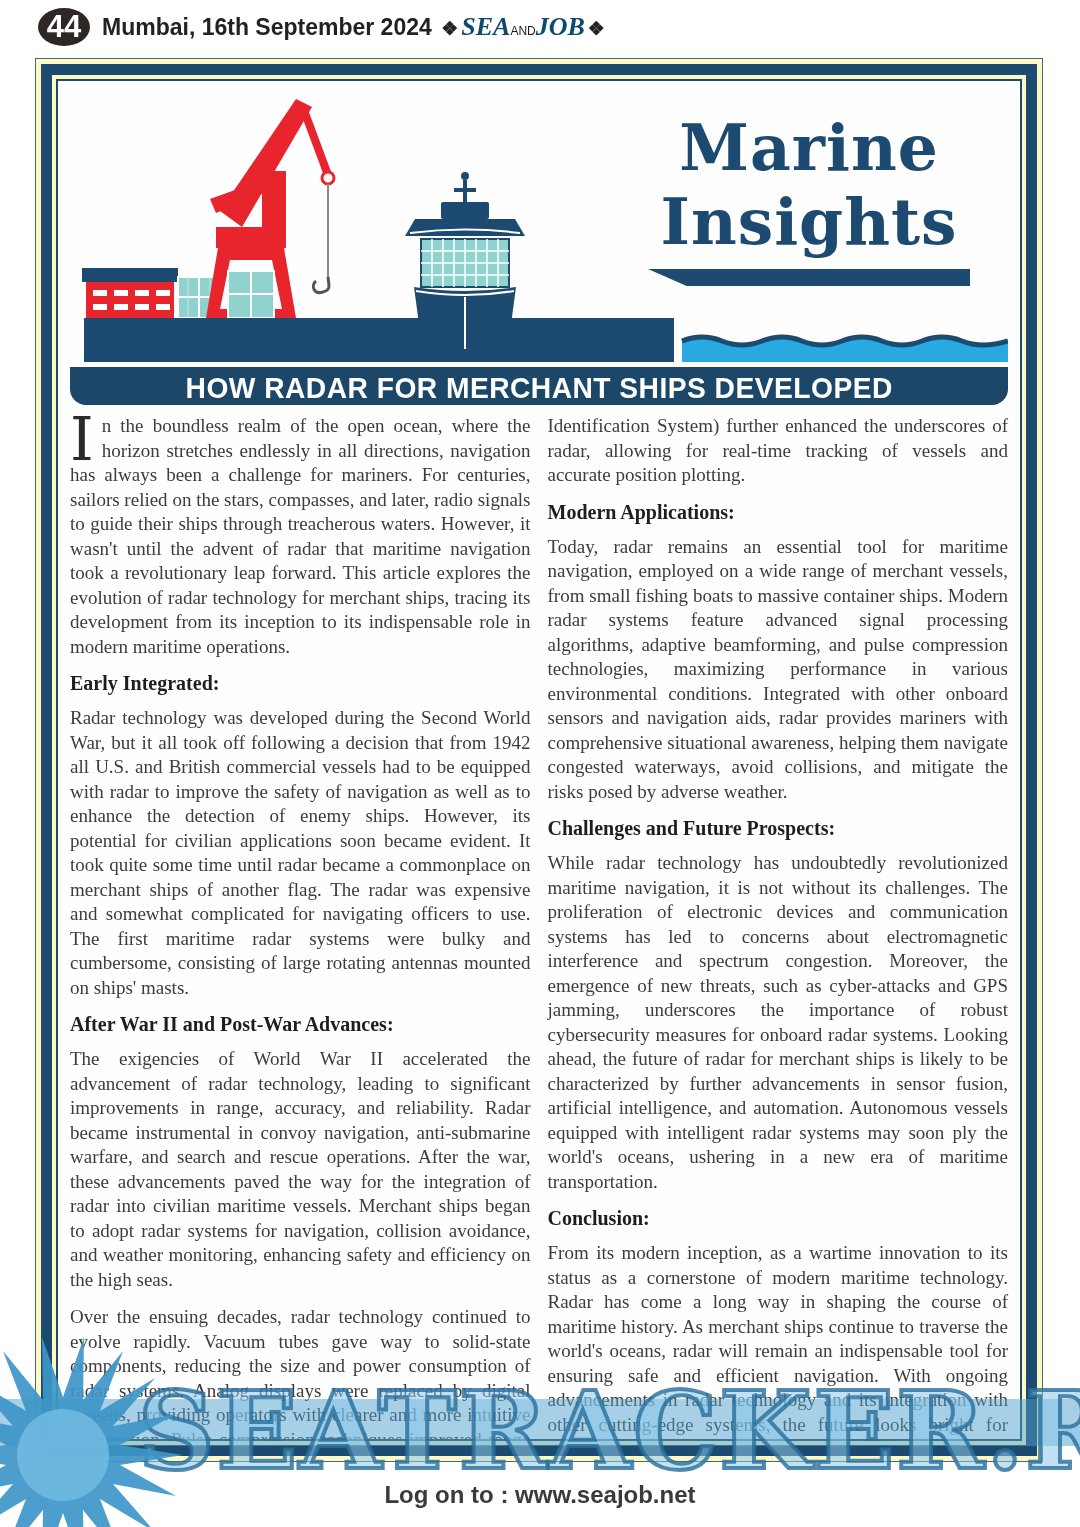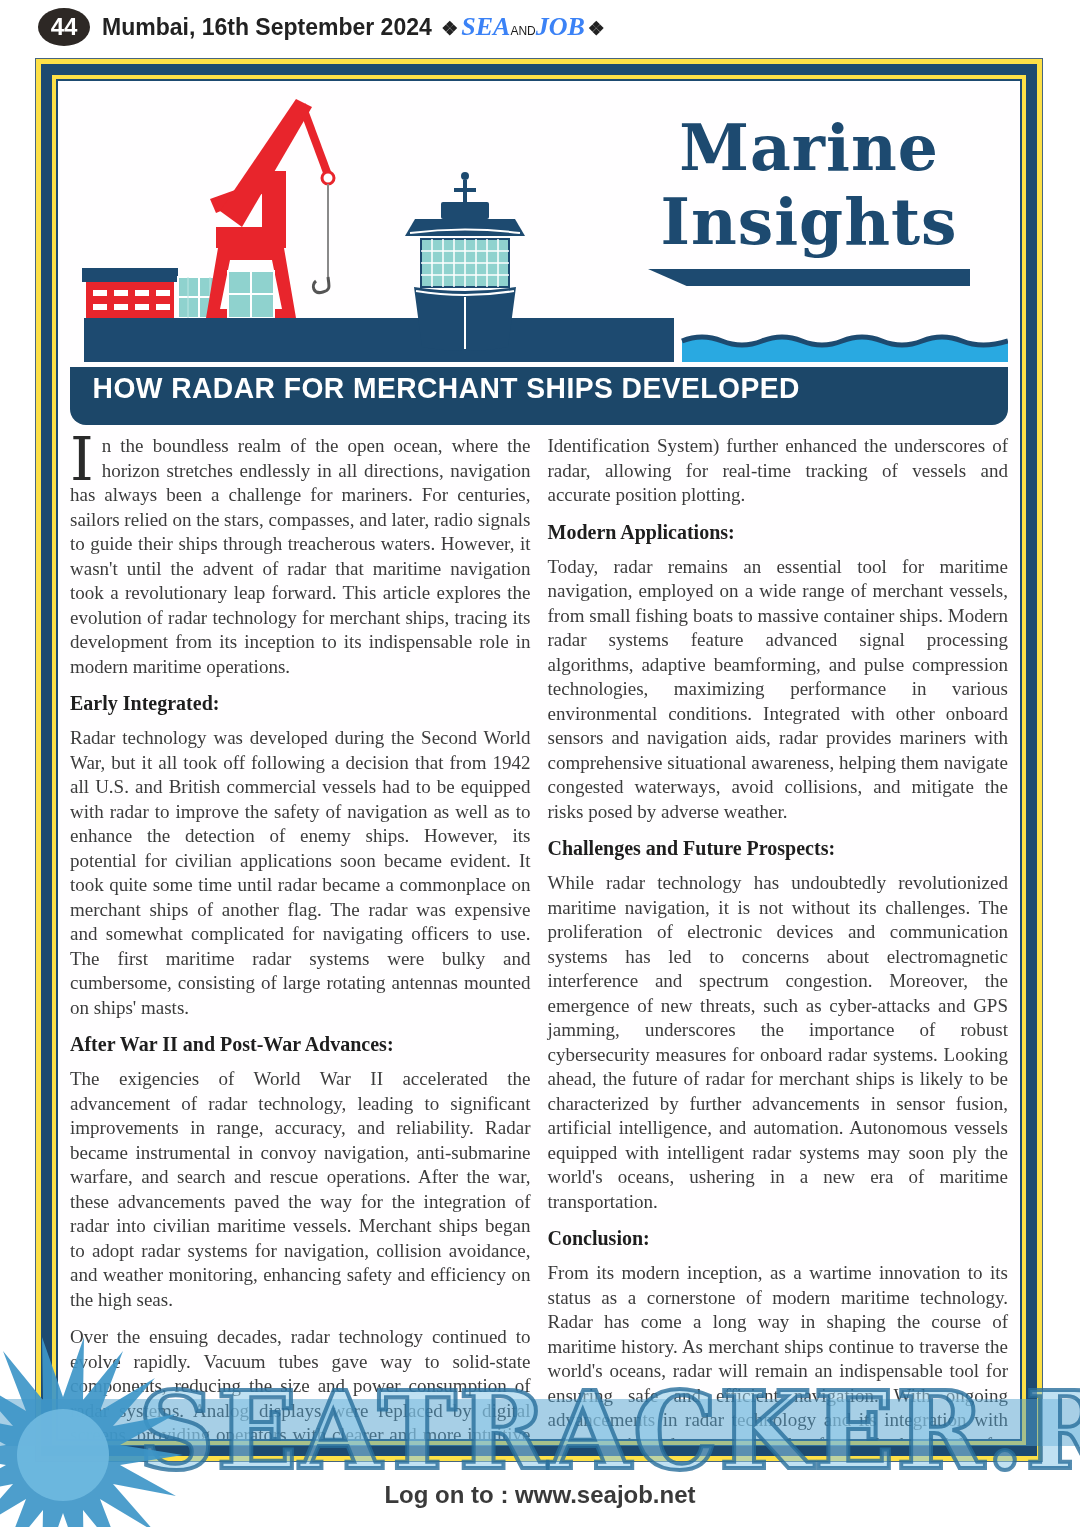--- a/index.html
+++ b/index.html
@@ -8,48 +8,48 @@
     position:relative;
     background:#ffffff;
     overflow:hidden;
     font-family:"Liberation Serif", serif;
   }
   
   .pagehead { position:absolute; left:38px; top:8px; display:flex; align-items:center; gap:12px; }
   .badge {
     width:52px; height:38px; background:#2d2825; border-radius:50%;
     color:#fff; font-family:"Liberation Sans", sans-serif; font-weight:bold;
-    font-size:24px; text-align:center; line-height:38px;
+    font-size:31px; text-align:center; line-height:38px;
   }
   .dateline { font-family:"Liberation Sans", sans-serif; font-weight:bold; font-size:23px; color:#222; white-space:nowrap; }
   .diamond { font-size:19px; color:#222; padding:0 3px; }
-  .brand-sea,.brand-job { font-family:"Liberation Serif", serif; font-style:italic; font-weight:bold; font-size:26px; color:#3b82f6; }
+  .brand-sea,.brand-job { font-family:"Liberation Serif", serif; font-style:italic; font-weight:bold; font-size:26px; color:#0c4a6e; }
   .brand-and { font-family:"Liberation Sans", sans-serif; font-weight:normal; font-size:12px; color:#1c1c1c; }
 
   
   .frame { position:absolute; left:35px; top:58px; width:1008px; height:1404px;
-           border:1px solid #46657f; padding:5px; background:#fde047; }
+           border:1px solid #46657f; padding:5px; background:#fef9c3; }
   .frame-mid  { border:11px solid #1d4a70; width:100%; height:100%; padding:4px; }
   .frame-inner{ border:2px solid #1d4a70; width:100%; height:100%; padding:0 12px; overflow:hidden; position:relative; background:#fffeff; }
 
   
   .illustration { position:relative; height:286px; }
   .illustration svg { position:absolute; left:0; top:0; }
   .masthead {
     position:absolute; right:14px; top:30px; width:370px; text-align:center;
     font-family:"DejaVu Serif", serif; font-weight:bold; color:#1d4a70;
   }
   .masthead .line { font-size:63px; line-height:74px; letter-spacing:1px; }
   .masthead .hullbar { width:322px; height:17px; background:#1d4a70; margin:10px auto 0;
     clip-path:polygon(0 0, 100% 0, 100% 100%, 12% 100%); }
 
   
   .banner {
-    height:58px; background:#1c4769; border-radius:0 0 16px 16px;
-    color:#fff; line-height:41px;
+    height:38px; background:#1c4769; border-radius:0 0 16px 16px;
+    color:#fff; text-align:center; line-height:41px;
     font-family:"Liberation Sans", sans-serif; font-weight:bold; font-size:30px;
   }
   .banner span { display:inline-block; transform:scaleX(.94); letter-spacing:.5px; }
 
   
   .cols { display:flex; gap:17px; margin-top:9px; }
   .col { flex:1; min-width:0; }
   .body-par {
     font-size:19px; line-height:24.5px; color:#3c3c3c; text-align:justify;
     margin-bottom:13px;

